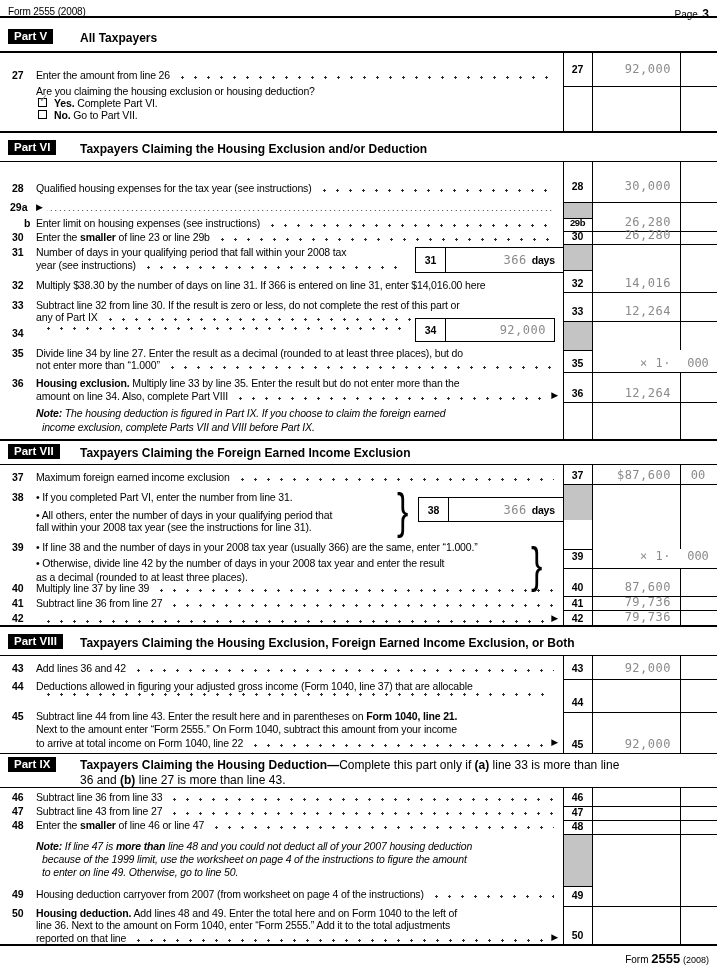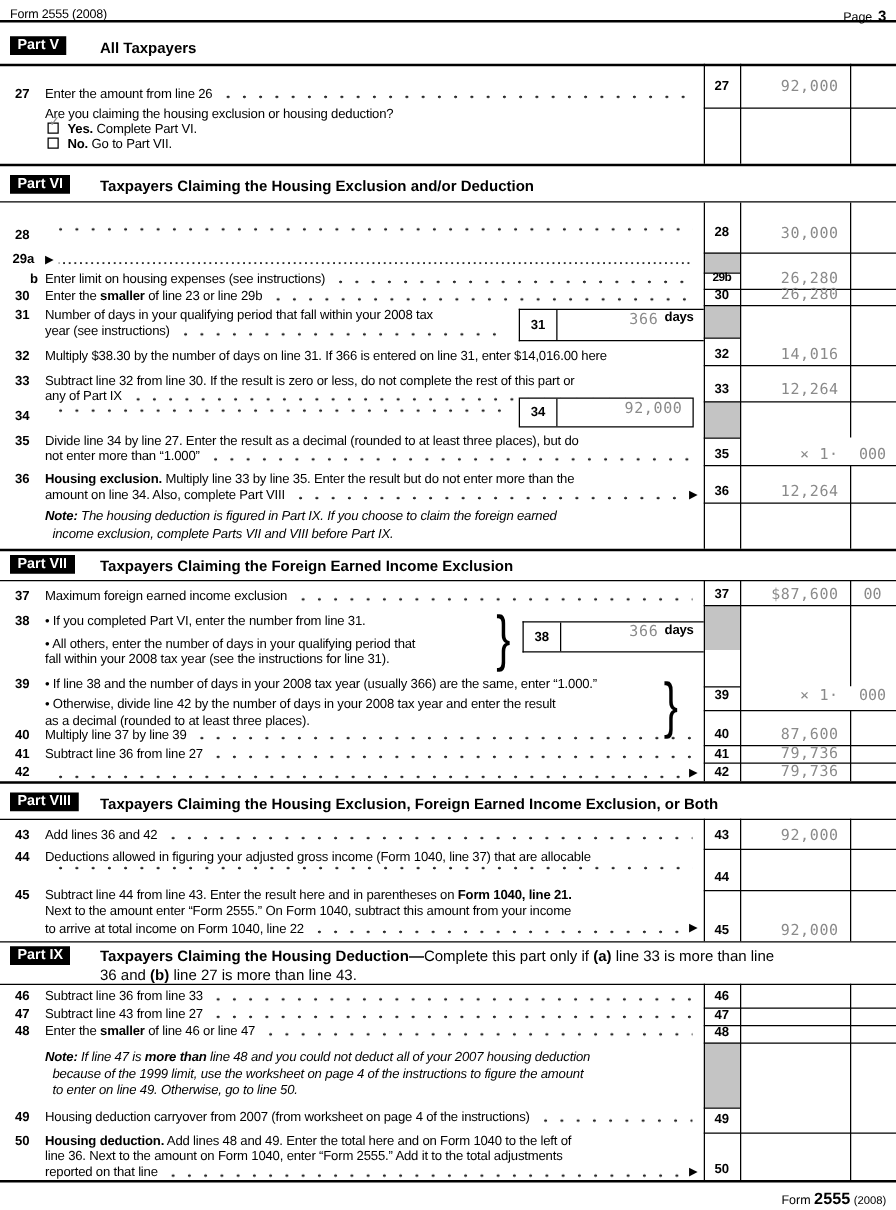--- a/index.html
+++ b/index.html
@@ -20,21 +20,21 @@
   .band-box{position:absolute;background:#000;color:#fff;font-weight:bold;font-size:11.5px;padding:1px 6px 2px 6px}
   .band-title{position:absolute;font-weight:bold;font-size:12px;white-space:nowrap}
   .cellnum{position:absolute;left:563px;width:29px;text-align:center;font-weight:bold;font-size:10.5px}
   .cellval{position:absolute;left:593px;width:83px;text-align:right;padding-right:5px;font-family:"DejaVu Sans Mono",monospace;color:#8a8a8a;font-size:12px;letter-spacing:0.5px}
   .cellcents{position:absolute;left:681px;width:34px;text-align:center;font-family:"DejaVu Sans Mono",monospace;color:#8a8a8a;font-size:12px}
   .val{font-family:"DejaVu Sans Mono",monospace;color:#8a8a8a;font-size:12px;letter-spacing:0.5px}
   .cb{position:absolute;width:9px;height:9px;border:1px solid #000;background:#fff}
   .check{position:absolute;color:#8a8a8a;font-size:11px;line-height:10px}
   .ibox{position:absolute;display:flex;align-items:stretch;border:1px solid #000;background:#fff}
   .ibox .inum{width:30px;border-right:1px solid #000;font-weight:bold;font-size:10.5px;display:flex;align-items:center;justify-content:center}
-  .ibox .ival{flex:1;display:flex;justify-content:flex-end;padding-right:8px;gap:5px}
+  .ibox .ival{flex:1;display:flex;align-items:center;justify-content:flex-end;padding-right:8px;gap:5px}
   .brace{position:absolute;font-size:34px;font-weight:normal;transform:scaleY(1.45);transform-origin:center;line-height:34px;color:#000}
   .hdr{font-size:10px}
 </style>
 </head>
 <body>
 
 <div class="abs ln hdr" style="left:8px;top:6px">Form 2555 (2008)</div>
 <div class="abs" style="right:8px;top:4px"><span class="hdr">Page</span> <span class="b" style="font-size:12px">3</span></div>
 <div class="hl" style="left:0;top:16px;width:717px;height:2px"></div>
 
@@ -54,20 +54,21 @@
 <div class="cb" style="left:38px;top:110px"></div>
 <div class="abs ln" style="left:54px;top:109px"><span class="b">No.</span> <span>Go to Part VII.</span></div>
 <div class="hl" style="left:0;top:131px;width:717px;height:2px"></div>
 
 <div class="band-box" style="left:8px;top:140px">Part VI</div>
 <div class="band-title" style="left:80px;top:142px">Taxpayers Claiming the Housing Exclusion and/or Deduction</div>
 <div class="hl" style="left:0;top:161px;width:717px;height:1px"></div>
 
 <div class="num" style="left:12px;top:182px">28</div>
 <div class="abs ln flexln" style="left:36px;top:182px;width:522px">
+    <span>Qualified housing expenses for the tax year (see instructions)</span>
     <span class="dots"></span>
   </div>
 
 <div class="num" style="left:10px;top:201px">29a</div>
 <div class="abs ln flexln" style="left:36px;top:201px;width:522px">
     <span class="arrow">▶</span>
     <span class="dots dense"></span>
   </div>
 
 <div class="num" style="left:24px;top:217px">b</div>

